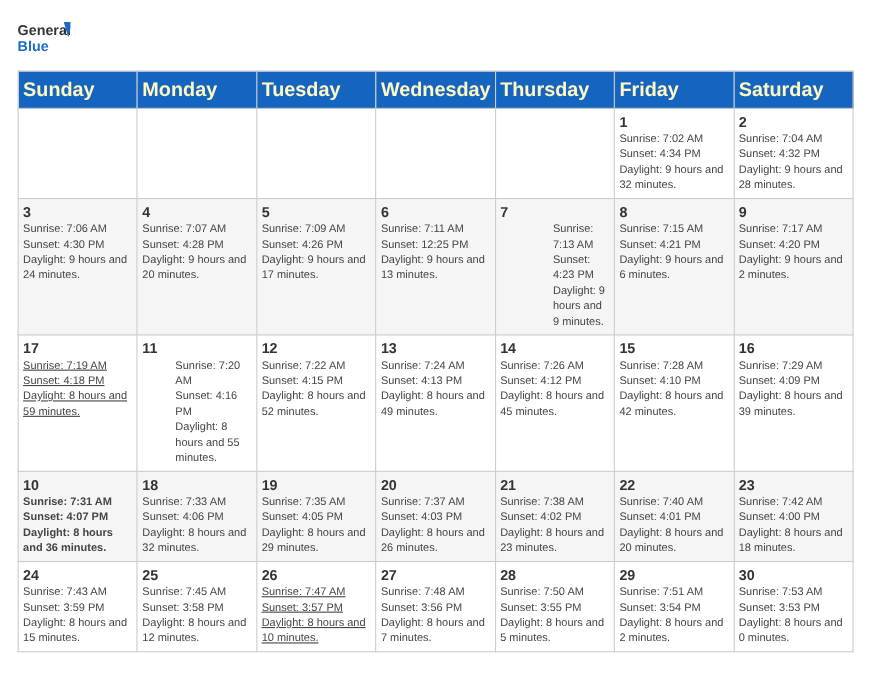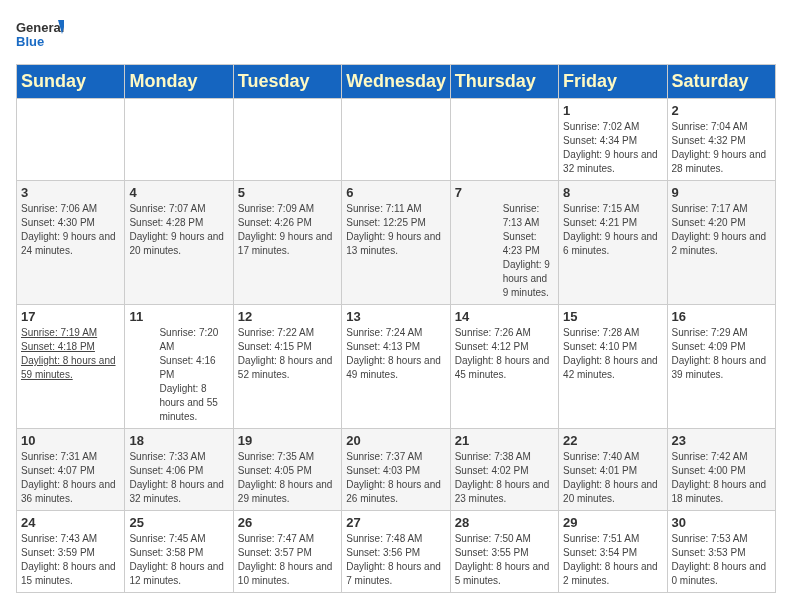--- a/index.html
+++ b/index.html
@@ -209,21 +209,21 @@
         <td>
           <span class="day-num">16</span>
           <div class="day-info" style="white-space: pre-line;">Sunrise: 7:29 AM
 Sunset: 4:09 PM
 Daylight: 8 hours and 39 minutes.</div>
         </td>
       </tr>
       <tr>
         <td>
           <span class="day-num">10</span>
-          <div class="day-info" style="white-space: pre-line;">Sunrise: 7:31 AM
+          <div class="day-info" style="white-space: pre-line; font-weight: bold;">Sunrise: 7:31 AM
 Sunset: 4:07 PM
 Daylight: 8 hours and 36 minutes.</div>
         </td>
         <td>
           <span class="day-num">18</span>
           <div class="day-info" style="white-space: pre-line;">Sunrise: 7:33 AM
 Sunset: 4:06 PM
 Daylight: 8 hours and 32 minutes.</div>
         </td>
         <td>
@@ -265,21 +265,21 @@
 Daylight: 8 hours and 15 minutes.</div>
         </td>
         <td>
           <span class="day-num">25</span>
           <div class="day-info" style="white-space: pre-line;">Sunrise: 7:45 AM
 Sunset: 3:58 PM
 Daylight: 8 hours and 12 minutes.</div>
         </td>
         <td>
           <span class="day-num">26</span>
-          <div class="day-info" style="white-space: pre-line;">Sunrise: 7:47 AM
+          <div class="day-info" style="white-space: pre-line; text-decoration: underline;">Sunrise: 7:47 AM
 Sunset: 3:57 PM
 Daylight: 8 hours and 10 minutes.</div>
         </td>
         <td>
           <span class="day-num">27</span>
           <div class="day-info" style="white-space: pre-line;">Sunrise: 7:48 AM
 Sunset: 3:56 PM
 Daylight: 8 hours and 7 minutes.</div>
         </td>
         <td>

